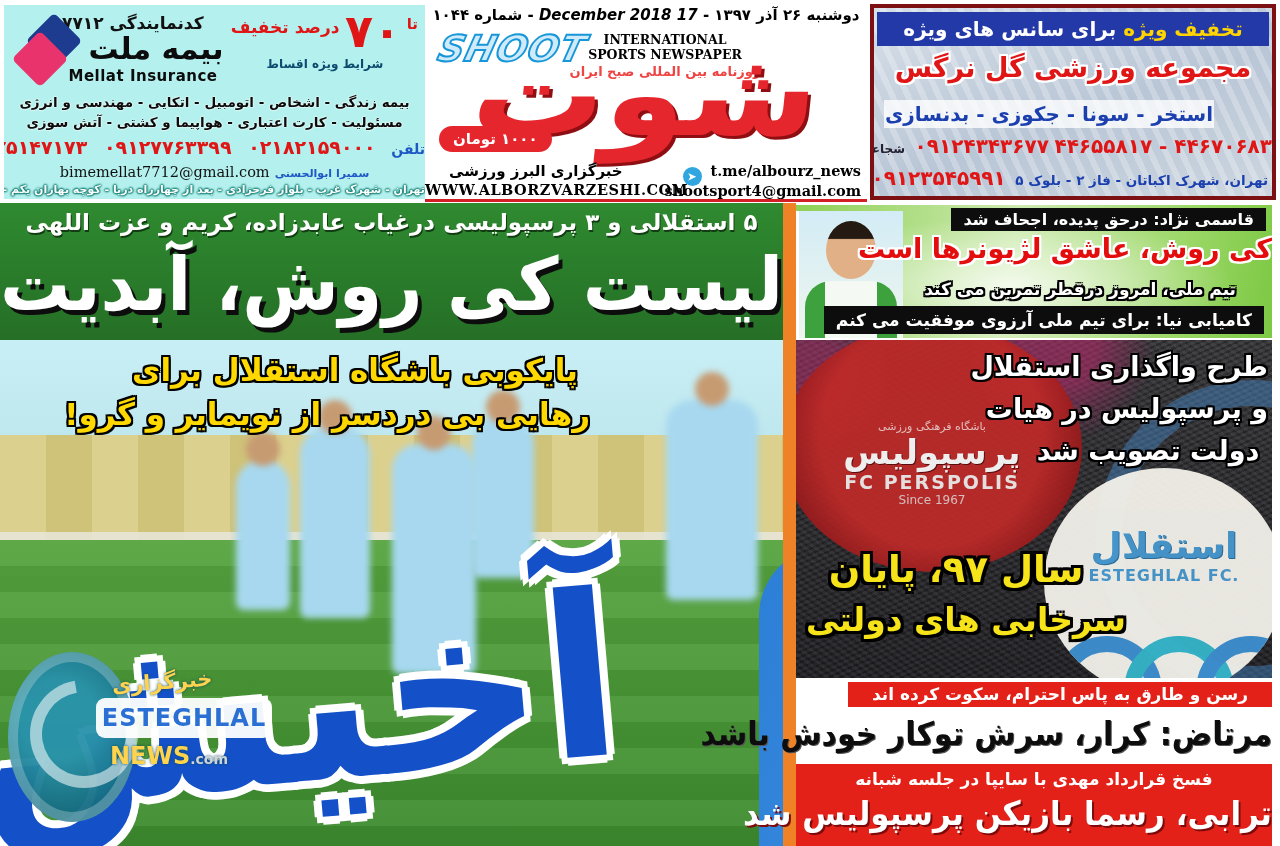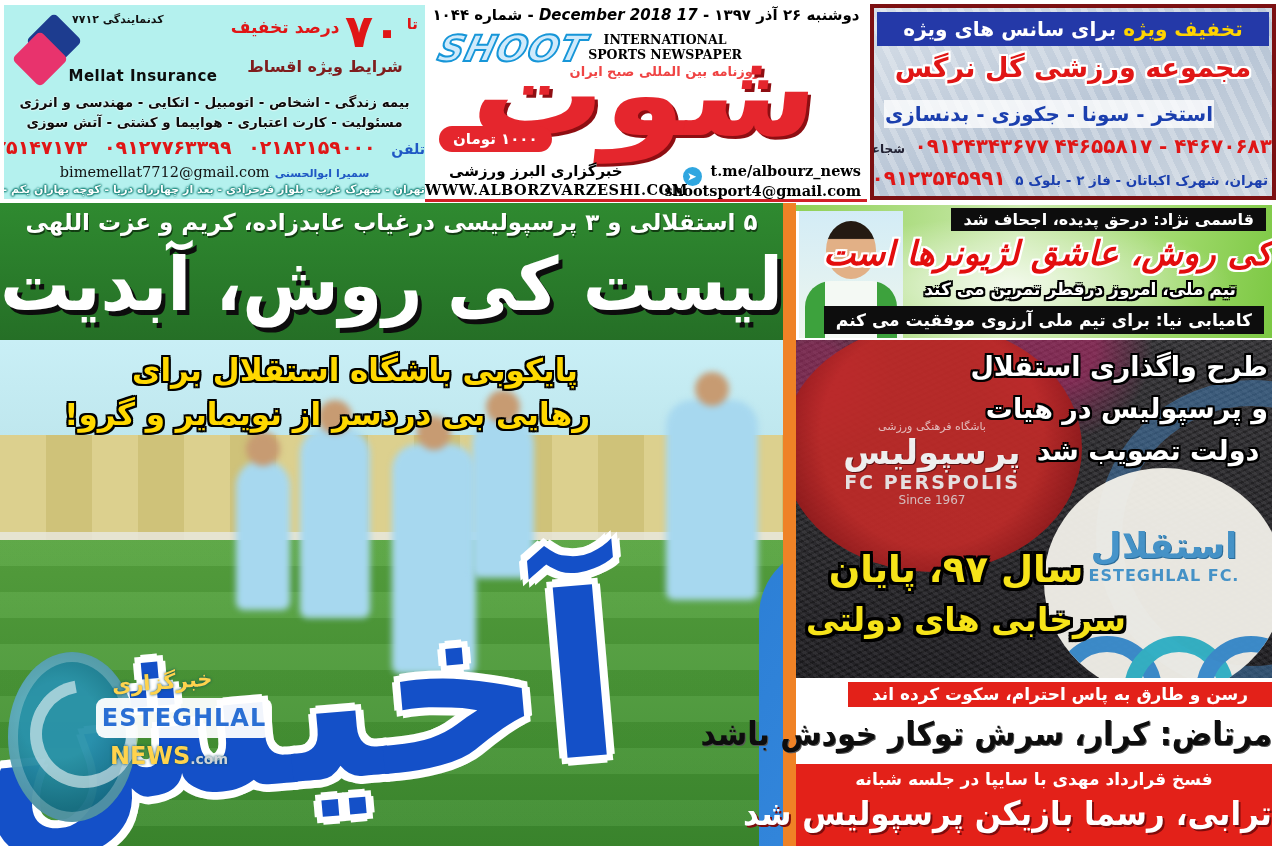--- a/index.html
+++ b/index.html
@@ -14,32 +14,32 @@
   .nowrap{white-space:nowrap;}
   .serif{font-family:"DejaVu Serif",serif;}
 
   
   .ow{text-shadow:-2px -2px 0 #fff,2px -2px 0 #fff,-2px 2px 0 #fff,2px 2px 0 #fff,0 -2px 0 #fff,0 2px 0 #fff,-2px 0 0 #fff,2px 0 0 #fff;}
   .ob{text-shadow:-2px -2px 0 #000,2px -2px 0 #000,-2px 2px 0 #000,2px 2px 0 #000,0 -2px 0 #000,0 2px 0 #000,-2px 0 0 #000,2px 0 0 #000;}
   .ob3{text-shadow:-3px -3px 0 #000,3px -3px 0 #000,-3px 3px 0 #000,3px 3px 0 #000,0 -3px 0 #000,0 3px 0 #000,-3px 0 0 #000,3px 0 0 #000;}
 
   
   .mellat{left:4px;top:5px;width:421px;height:194px;background:#b4f1ee;overflow:hidden;}
-  .mellat-code{left:68px;top:8px;font-size:11px;color:#111;}
+  .mellat-code{left:58px;top:8px;font-size:17px;color:#111;}
   .mellat-logo{left:12px;top:14px;width:68px;height:68px;}
   .mellat-logo .sq{position:absolute;width:40px;height:40px;transform:rotate(45deg);border-radius:5px;}
   .mellat-logo .sq.blue{left:18px;top:2px;background:#1d3c8f;}
   .mellat-logo .sq.pink{left:4px;top:20px;background:#e8336d;}
   .mellat-fa{left:84px;top:26px;width:136px;font-size:30px;color:#0c0c0c;text-align:center;}
   .mellat-en{left:58px;top:62px;width:162px;font-size:15px;color:#0c0c0c;text-align:center;letter-spacing:.5px;}
   .mellat-disc{left:228px;top:4px;width:186px;text-align:center;color:#e01616;}
   .mellat-disc .pre{font-size:15px;color:#e01616;vertical-align:18px;}
   .mellat-disc .num{font-size:46px;line-height:44px;}
   .mellat-disc .suf{font-size:17px;vertical-align:14px;}
-  .mellat-inst{left:228px;top:52px;width:186px;text-align:center;font-size:16px;color:#7f1d1d;}
+  .mellat-inst{left:228px;top:52px;width:186px;text-align:center;font-size:12px;color:#0c4a6e;}
   .mellat-srv{left:0;width:421px;text-align:center;font-size:13.5px;color:#0c0c0c;text-shadow:0 0 2px #fff,0 0 2px #fff;}
   .mellat-phone-row{left:0;top:131px;width:421px;text-align:center;font-size:19px;color:#e01616;}
   .mellat-phone-row .lbl{font-size:14px;color:#1f58c4;margin-left:4px;}
   .mellat-phone-row span.ph{margin:0 5px;}
   .mellat-contact{left:0;top:157px;width:421px;text-align:center;color:#111;}
   .mellat-contact .nm{font-size:11px;color:#1f58c4;font-weight:bold;}
   .mellat-contact .em{font-size:14.5px;font-family:"DejaVu Serif",serif;font-weight:normal;}
   .mellat-addr{left:0;top:178px;width:421px;text-align:center;font-size:11px;color:#fff;text-shadow:0 1px 2px #0a7a6e,0 -1px 2px #0a7a6e,1px 0 2px #0a7a6e,-1px 0 2px #0a7a6e;}
 
   
@@ -103,21 +103,21 @@
 
   
   .rcol{left:796px;top:203px;width:476px;height:643px;}
   .gsec{left:0;top:2px;width:476px;height:133px;
     background:radial-gradient(ellipse at 45% 60%,rgba(255,255,255,.75),rgba(255,255,255,0) 60%),linear-gradient(100deg,#8ed055 0%,#cdeab0 45%,#9bd766 80%,#7cc843 100%);
     overflow:hidden;}
   .gs-photo{left:0;top:6px;width:104px;height:127px;background:linear-gradient(#d3ecf6,#eef6ee);border-left:3px solid #fff;overflow:hidden;}
   .gs-head{left:27px;top:10px;width:50px;height:58px;border-radius:50%;background:linear-gradient(#241a12 0 30%,#e2b086 32%);}
   .gs-shirt{left:6px;top:70px;width:92px;height:60px;border-radius:26px 26px 0 0;background:linear-gradient(90deg,#3da23d 0 22%,#f4f9f4 22% 78%,#3da23d 78%);}
   .gs-strip-top{right:6px;top:3px;background:#0d0d0d;color:#fff;font-size:16px;padding:2px 12px;}
-  .gs-headline{right:0px;top:28px;width:372px;text-align:center;font-size:34px;color:#e30d0d;font-style:italic;}
+  .gs-headline{right:0px;top:28px;width:372px;text-align:center;font-size:27px;color:#e30d0d;}
   .gs-sub{right:36px;top:74px;font-size:17px;color:#fff;}
   .gs-strip-bot{right:8px;bottom:4px;background:#0d0d0d;color:#fff;font-size:17px;padding:4px 12px;}
 
   .dsec{left:0;top:137px;width:476px;height:338px;overflow:hidden;
     background:
       radial-gradient(circle at 55% 2%,rgba(188,40,108,.55) 0 38px,rgba(188,40,108,0) 95px),
       radial-gradient(circle at 4% 10%,rgba(188,40,108,.5) 0 30px,rgba(188,40,108,0) 80px),
       repeating-linear-gradient(37deg,rgba(255,255,255,.05) 0 3px,transparent 3px 6px),
       repeating-linear-gradient(-24deg,rgba(0,0,0,.28) 0 2px,transparent 2px 5px),
       linear-gradient(#39383b,#232226);}
@@ -148,20 +148,21 @@
 <body>
 
 <div class="page">
 
   <div class="abs mellat">
     <div class="abs mellat-code b">کدنمایندگی ۷۷۱۲</div>
     <div class="abs mellat-logo">
       <span class="sq blue"></span>
       <span class="sq pink"></span>
     </div>
+    <div class="abs mellat-fa b">بیمه ملت</div>
     <div class="abs mellat-en b">Mellat Insurance</div>
     <div class="abs mellat-disc b nowrap">
       <span class="pre">تا</span>
       <span class="num">۷۰</span>
       <span class="suf">درصد تخفیف</span>
     </div>
     <div class="abs mellat-inst b">شرایط ویژه اقساط</div>
     <div class="abs mellat-srv b nowrap" style="top:89px;">بیمه زندگی - اشخاص - اتومبیل - اتکایی - مهندسی و انرژی</div>
     <div class="abs mellat-srv b nowrap" style="top:109px;">مسئولیت - کارت اعتباری - هواپیما و کشتی - آتش سوزی</div>
     <div class="abs mellat-phone-row b nowrap">

